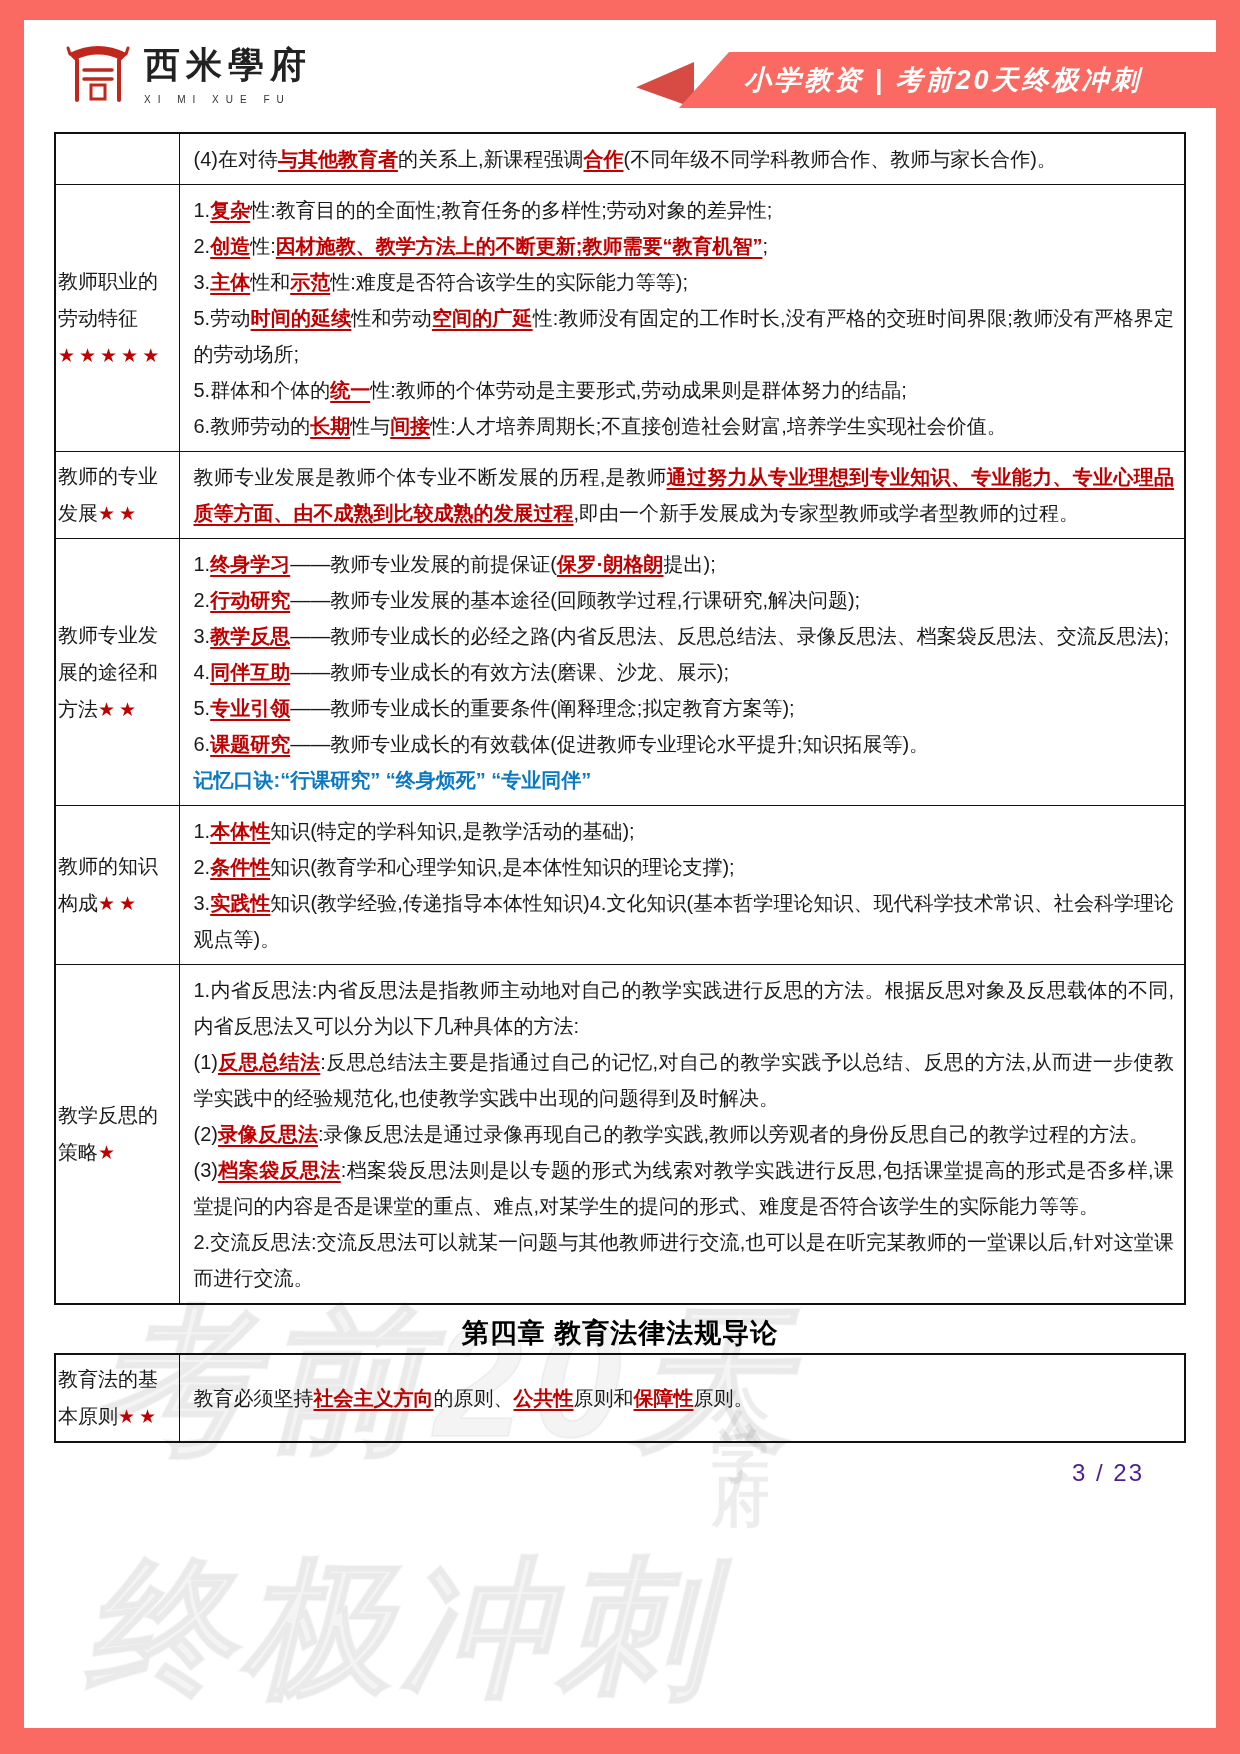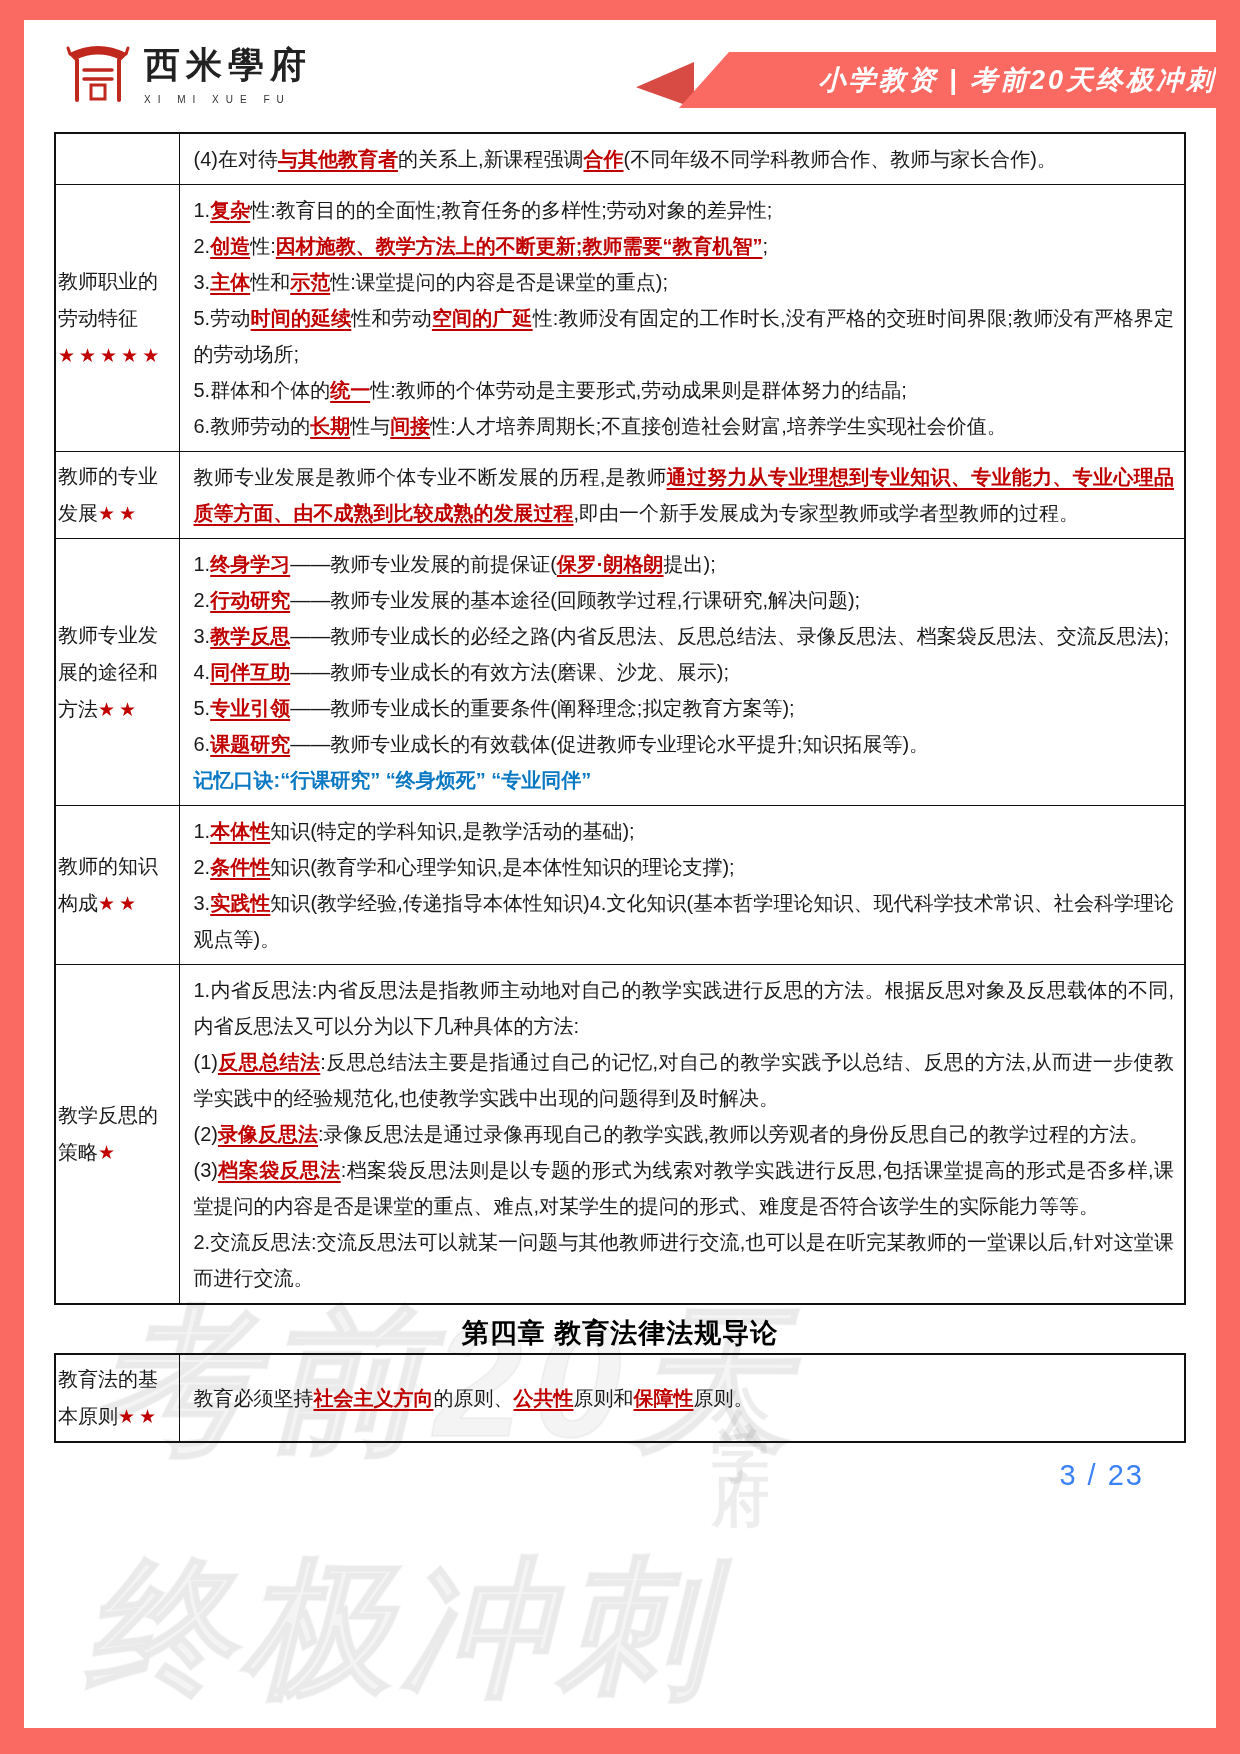--- a/index.html
+++ b/index.html
@@ -19,21 +19,21 @@
   .header{position:relative;height:112px;}
   .brand{position:absolute;left:42px;top:18px;display:flex;align-items:center;}
   .brand-icon{width:64px;height:66px;}
   .brand-text{margin-left:14px;}
   .brand-cn{font-size:36px;font-weight:700;letter-spacing:6px;color:#222;}
   .brand-en{font-size:10px;letter-spacing:7px;color:#333;margin-top:4px;}
   .banner-wrap{position:absolute;right:0;top:32px;left:600px;height:56px;}
   .banner-bar{
     position:absolute;inset:0;background:#fb6a62;
     clip-path:polygon(105px 0,100% 0,100% 100%,55px 100%);
-    display:flex;align-items:center;justify-content:flex-end;
+    display:flex;align-items:center;justify-content:flex-start;
   }
   .banner-fold{
     position:absolute;left:12px;top:10px;width:58px;height:46px;background:#d84b44;
     clip-path:polygon(0 55%,100% 0,100% 100%);
   }
   .banner-text{
     padding-left:120px;color:#fff;font-size:27px;font-weight:700;font-style:italic;letter-spacing:3px;
     white-space:nowrap;
   }
   
@@ -54,21 +54,21 @@
   .content-line{font-size:20px;line-height:36px;text-align:justify;}
   .seg-n{color:#1a1a1a;}
   .seg-r{color:#c00000;font-weight:700;text-decoration:underline;text-underline-offset:4px;text-decoration-thickness:2px;}
   .seg-star{color:#c00000;letter-spacing:4px;font-size:19px;}
   .seg-blue{color:#0a78c2;font-weight:700;}
   
   .chapter{font-size:27px;font-weight:700;text-align:center;margin:10px 0 2px 0;color:#000;letter-spacing:1px;}
   
   th.kp-head{background:#d8d8d8;font-size:21px;font-weight:700;height:42px;color:#111;}
   
-  .pagenum{text-align:right;padding:16px 42px 0 0;font-size:29px;color:#3b82f6;letter-spacing:2px;}
+  .pagenum{text-align:right;padding:16px 42px 0 0;font-size:24px;color:#4c1d95;letter-spacing:2px;}
 </style>
 </head>
 <body>
 
 <div class="page">
 
   <div class="wm wm-1">考前20天</div>
   <div class="wm wm-2">终极冲刺</div>
   <div class="wm wm-v">公学府</div>
 
@@ -116,21 +116,21 @@
           </tr>
           <tr>
             <td class="topic-cell">
               <div class="topic-line"><span class="seg-n">教师职业的</span></div>
               <div class="topic-line"><span class="seg-n">劳动特征</span></div>
               <div class="topic-line"><span class="seg-star">★★★★★</span></div>
             </td>
             <td class="content-cell">
               <div class="content-line"><span class="seg-n">1.</span><span class="seg-r">复杂</span><span class="seg-n">性:教育目的的全面性;教育任务的多样性;劳动对象的差异性;</span></div>
               <div class="content-line"><span class="seg-n">2.</span><span class="seg-r">创造</span><span class="seg-n">性:</span><span class="seg-r">因材施教、教学方法上的不断更新;教师需要“教育机智”</span><span class="seg-n">;</span></div>
-              <div class="content-line"><span class="seg-n">3.</span><span class="seg-r">主体</span><span class="seg-n">性和</span><span class="seg-r">示范</span><span class="seg-n">性:课堂提问的内容是否是课堂的重点);</span></div>
+              <div class="content-line"><span class="seg-n">3.</span><span class="seg-r">主体</span><span class="seg-n">性和</span><span class="seg-r">示范</span><span class="seg-n">性:难度是否符合该学生的实际能力等等);</span></div>
               <div class="content-line"><span class="seg-n">5.劳动</span><span class="seg-r">时间的延续</span><span class="seg-n">性和劳动</span><span class="seg-r">空间的广延</span><span class="seg-n">性:教师没有固定的工作时长,没有严格的交班时间界限;教师没有严格界定的劳动场所;</span></div>
               <div class="content-line"><span class="seg-n">5.群体和个体的</span><span class="seg-r">统一</span><span class="seg-n">性:教师的个体劳动是主要形式,劳动成果则是群体努力的结晶;</span></div>
               <div class="content-line"><span class="seg-n">6.教师劳动的</span><span class="seg-r">长期</span><span class="seg-n">性与</span><span class="seg-r">间接</span><span class="seg-n">性:人才培养周期长;不直接创造社会财富,培养学生实现社会价值。</span></div>
             </td>
           </tr>
           <tr>
             <td class="topic-cell">
               <div class="topic-line"><span class="seg-n">教师的专业</span></div>
               <div class="topic-line"><span class="seg-n">发展</span><span class="seg-star">★★</span></div>
             </td>

